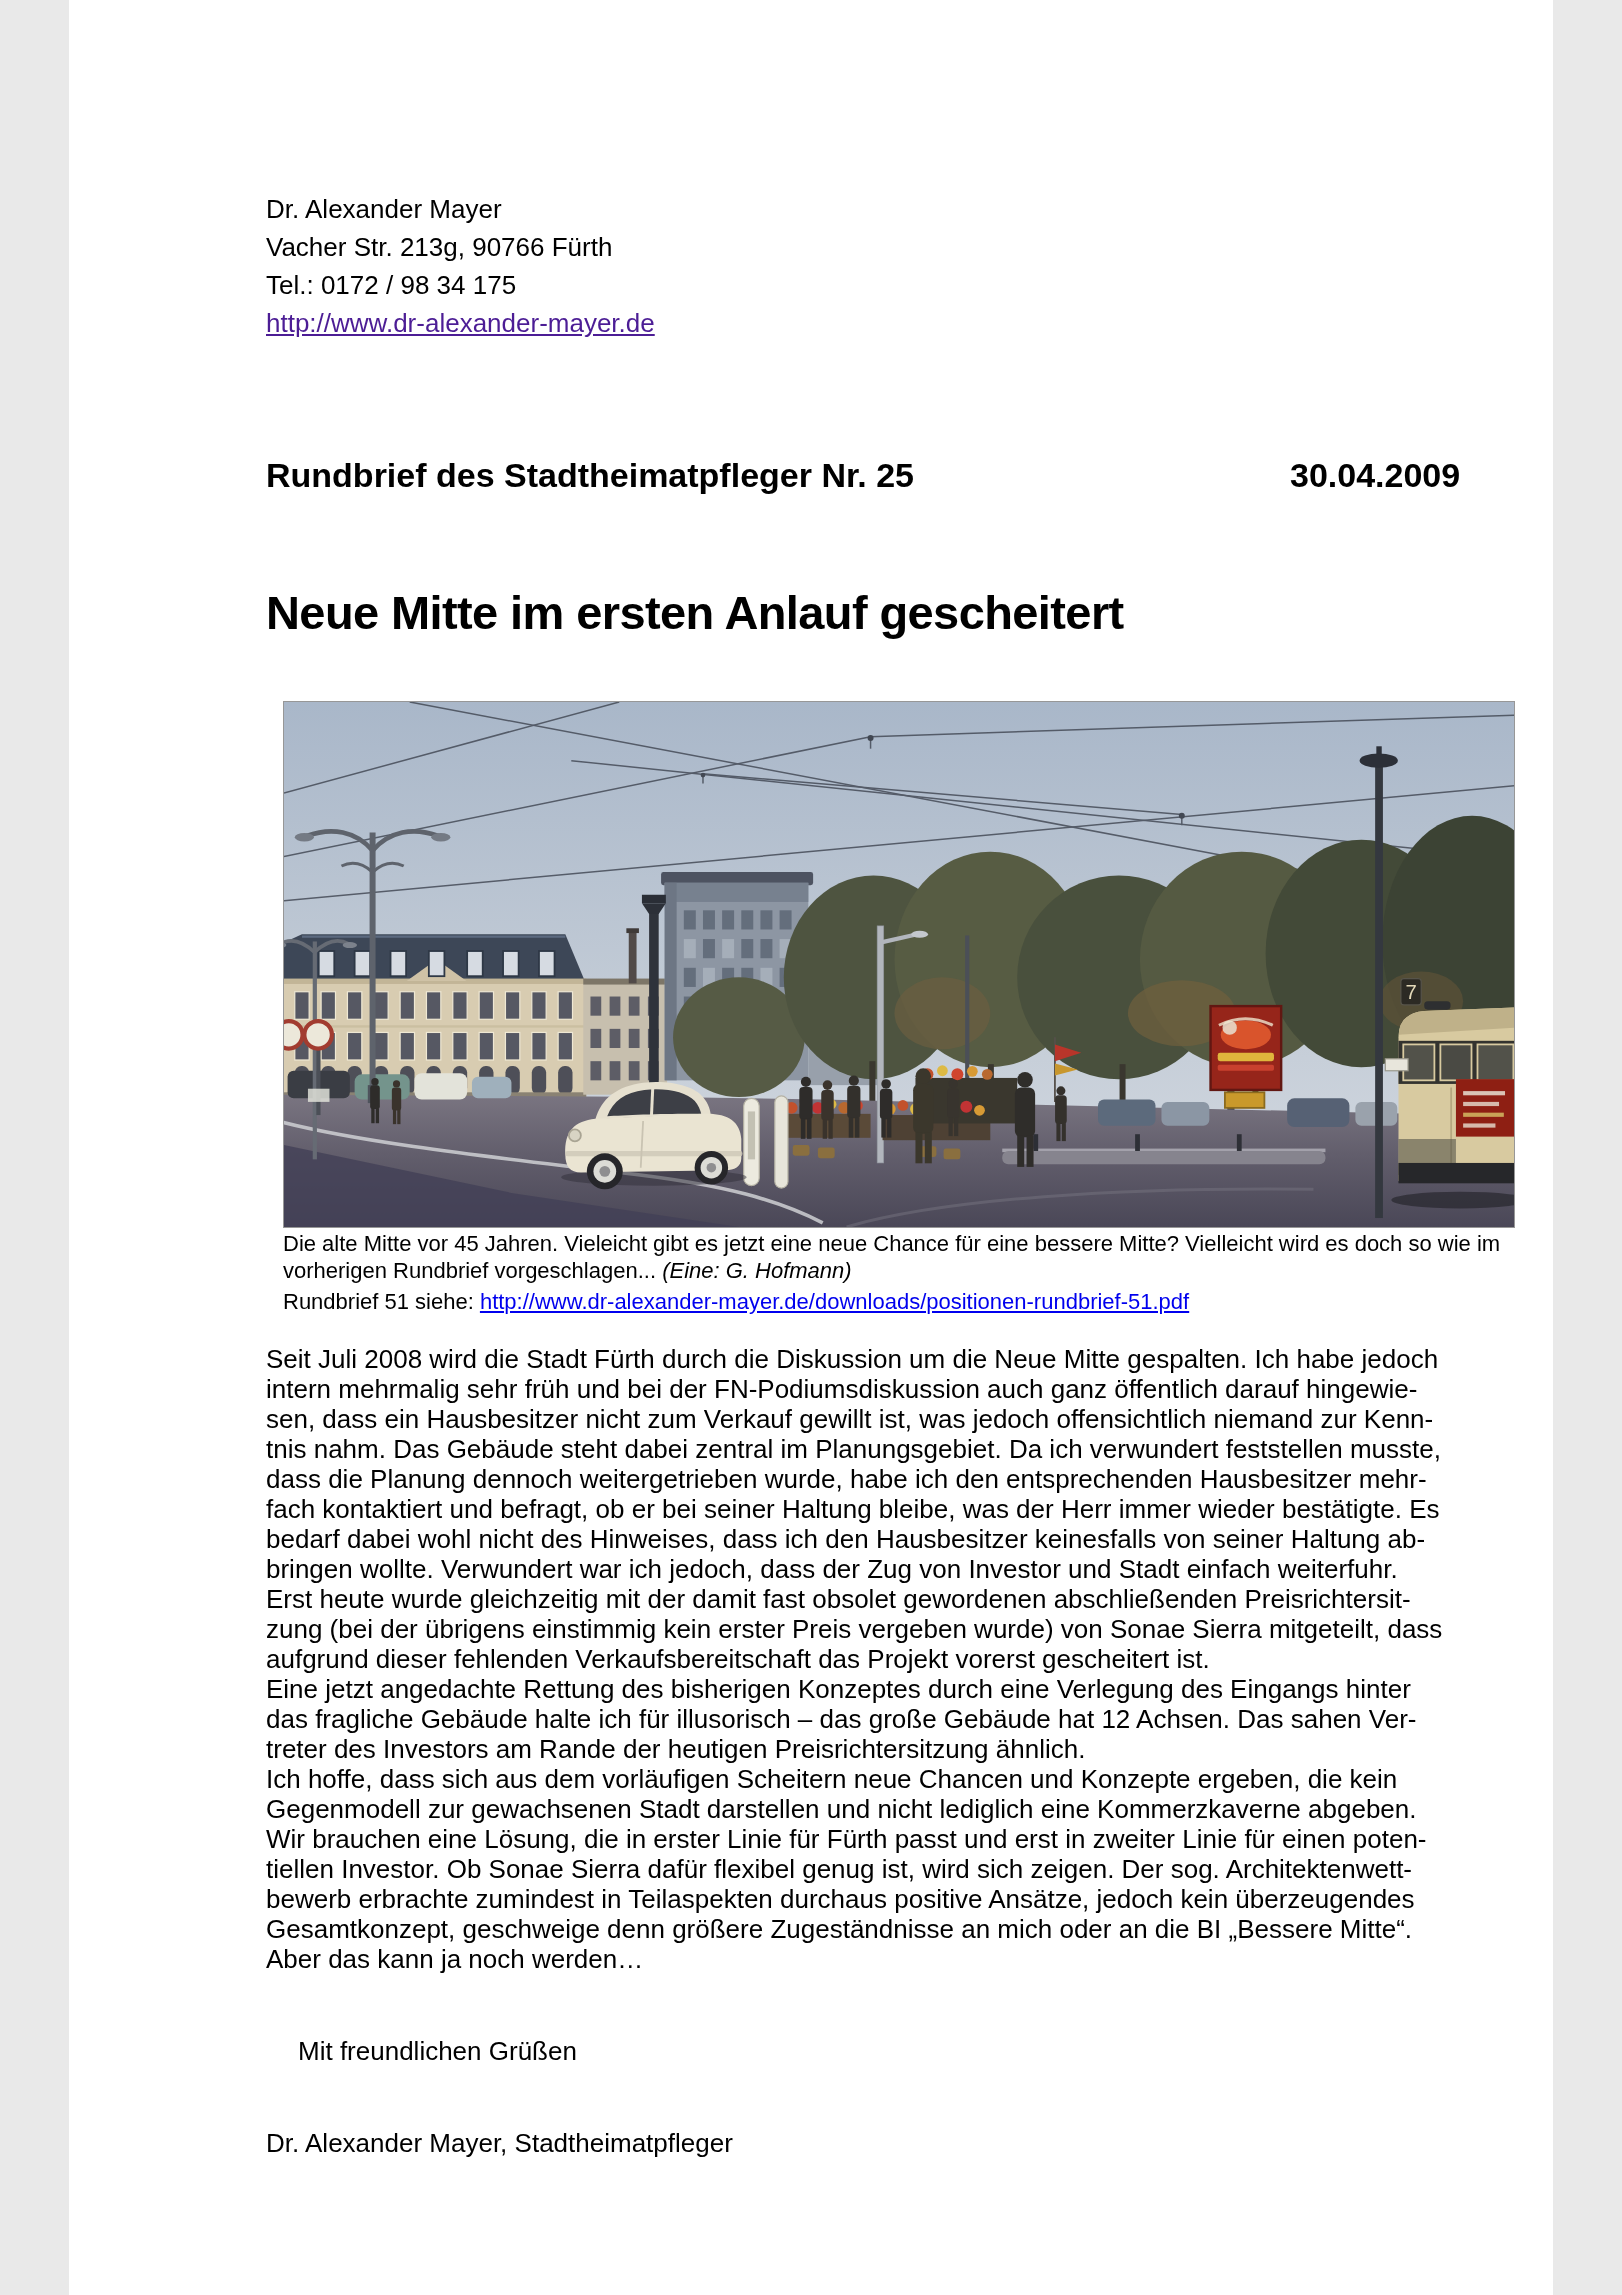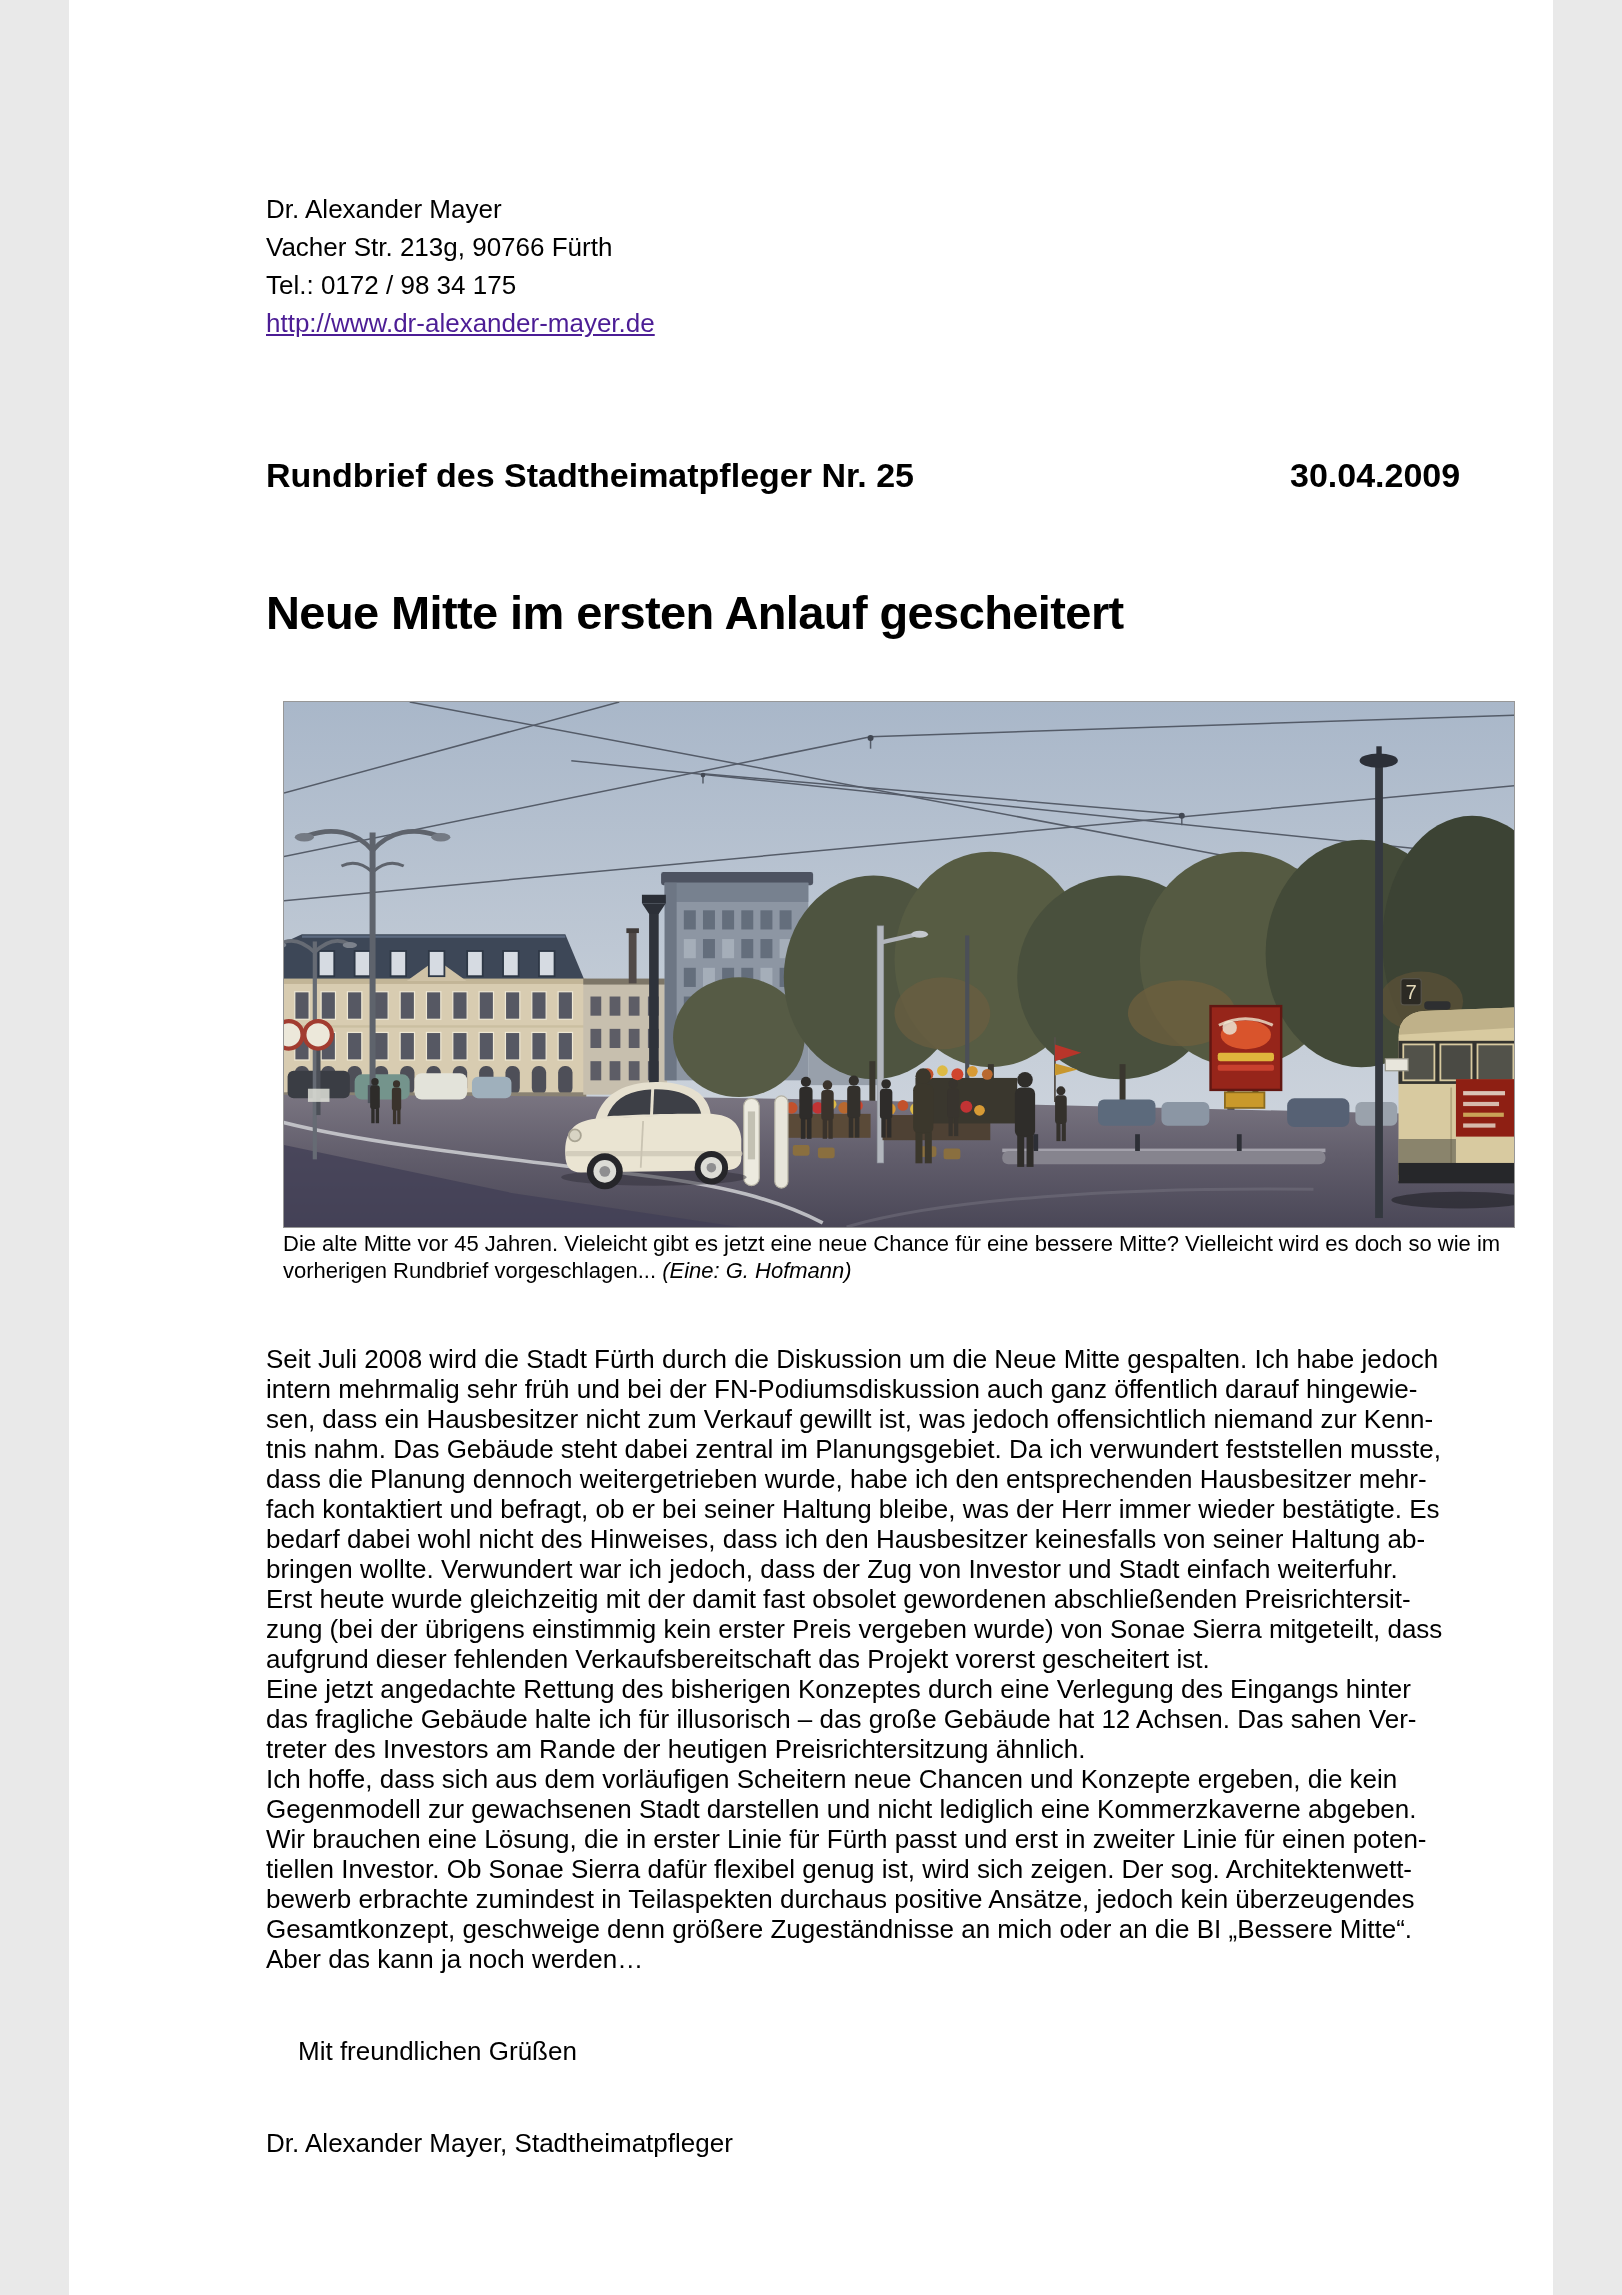--- a/index.html
+++ b/index.html
@@ -396,20 +396,21 @@
         <rect x="1825" y="74" width="9" height="30" fill="#2c3038"></rect>
         <ellipse cx="1829" cy="98" rx="32" ry="12" fill="#2c3038"></ellipse>
         <rect x="1840" y="596" width="38" height="20" fill="#e8e6dc" stroke="#9a988c" stroke-width="2"></rect>
       </g>
     </svg>
   </div>
 
   <div class="abs caption">
     <div>Die alte Mitte vor 45 Jahren. Vieleicht gibt es jetzt eine neue Chance für eine bessere Mitte? Vielleicht wird es doch so wie im</div>
     <div><span>vorherigen Rundbrief vorgeschlagen...  </span><span class="em">(Eine: G. Hofmann)</span></div>
+    <div class="caption-link-row"><span>Rundbrief 51 siehe: </span><a href="#">http://www.dr-alexander-mayer.de/downloads/positionen-rundbrief-51.pdf</a></div>
   </div>
 
   <div class="abs body-text">Seit Juli 2008 wird die Stadt Fürth durch die Diskussion um die Neue Mitte gespalten. Ich habe jedoch
 intern mehrmalig sehr früh und bei der FN-Podiumsdiskussion auch ganz öffentlich darauf hingewie-
 sen, dass ein Hausbesitzer nicht zum Verkauf gewillt ist, was jedoch offensichtlich niemand zur Kenn-
 tnis nahm. Das Gebäude steht dabei zentral im Planungsgebiet. Da ich verwundert feststellen musste,
 dass die Planung dennoch weitergetrieben wurde, habe ich den entsprechenden Hausbesitzer mehr-
 fach kontaktiert und befragt, ob er bei seiner Haltung bleibe, was der Herr immer wieder bestätigte. Es
 bedarf dabei wohl nicht des Hinweises, dass ich den Hausbesitzer keinesfalls von seiner Haltung ab-
 bringen wollte. Verwundert war ich jedoch, dass der Zug von Investor und Stadt einfach weiterfuhr.

